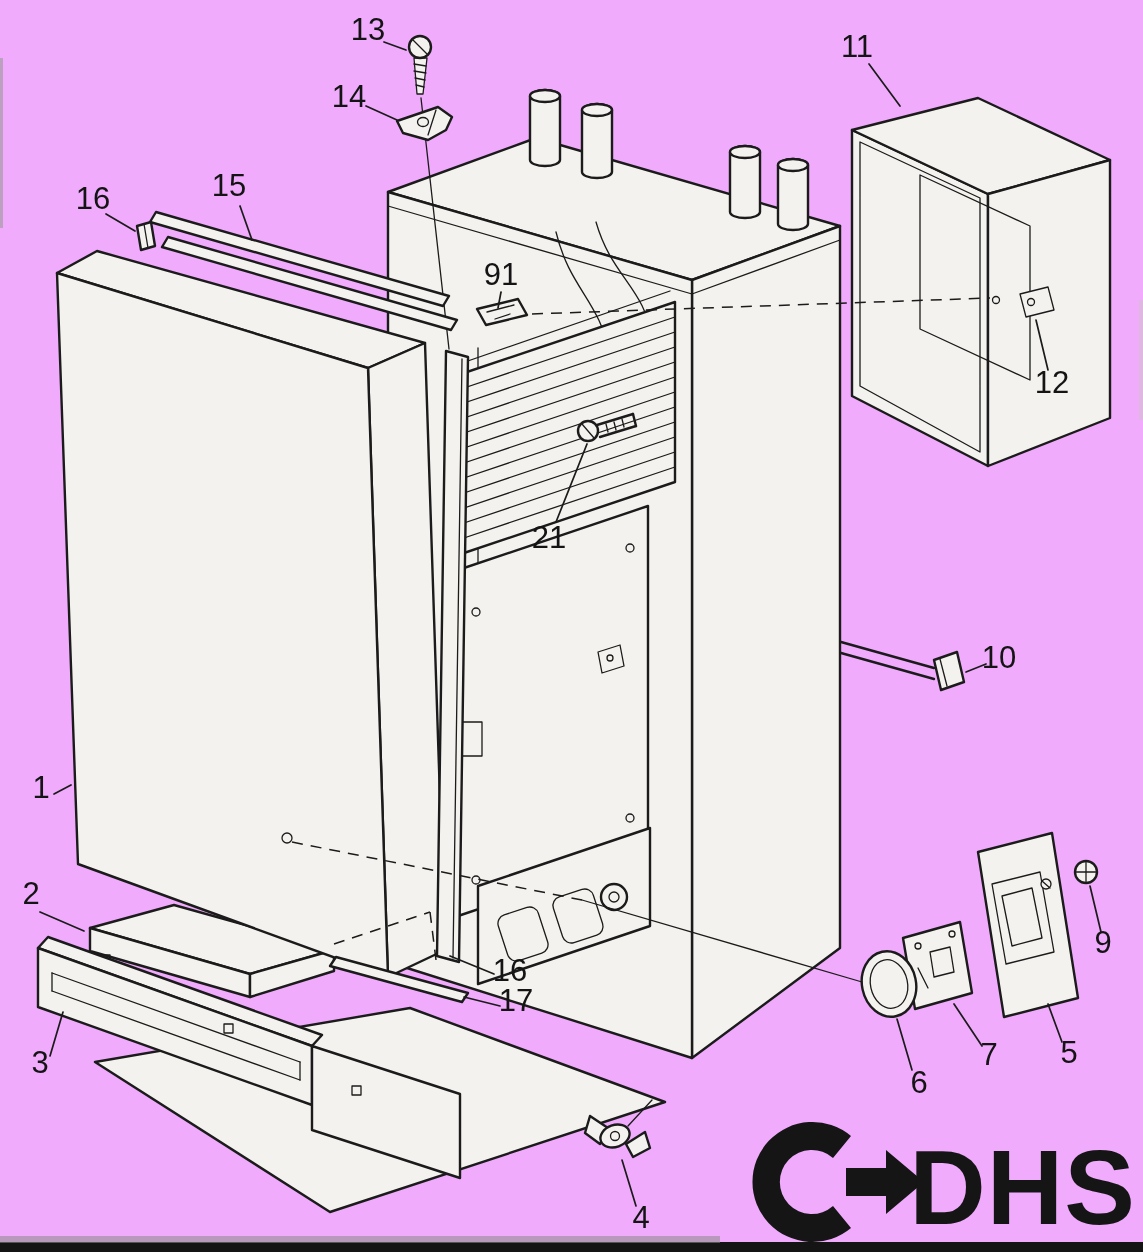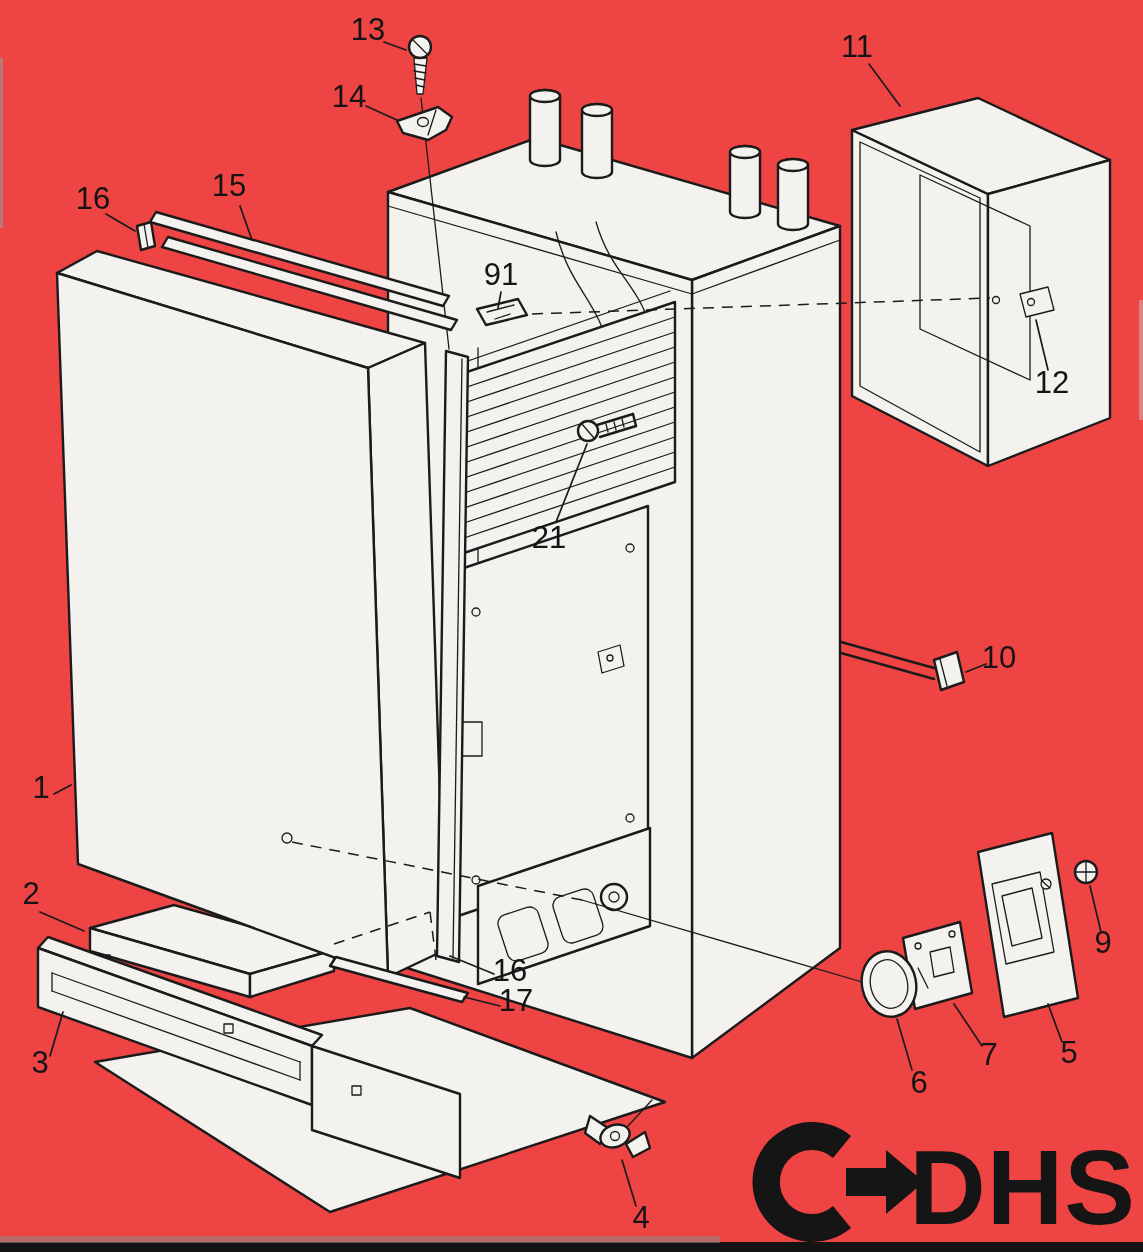--- a/index.html
+++ b/index.html
@@ -1,19 +1,19 @@
 <!DOCTYPE html>
 <html><head>
 <meta charset="utf-8">
 <style>
   html,body { margin:0; padding:0; background:#e8e6e2; }
   .page {
     position:relative;
     width:1143px; height:1252px;
-    background:#ef4444;
+    background:#f0abfc;
     overflow:hidden;
     font-family:"Liberation Sans", sans-serif;
   }
   .page svg { position:absolute; inset:0; display:block; }
 
   
   .s  { fill:none;    stroke:#1b1b1b; stroke-width:2.4; stroke-linejoin:round; stroke-linecap:round; }
   .sf { fill:#f4f2ee; stroke:#1b1b1b; stroke-width:2.4; stroke-linejoin:round; }
   .t  { fill:none;    stroke:#1b1b1b; stroke-width:1.3; stroke-linejoin:round; stroke-linecap:round; }
   .tf { fill:#f4f2ee; stroke:#1b1b1b; stroke-width:1.3; stroke-linejoin:round; }

